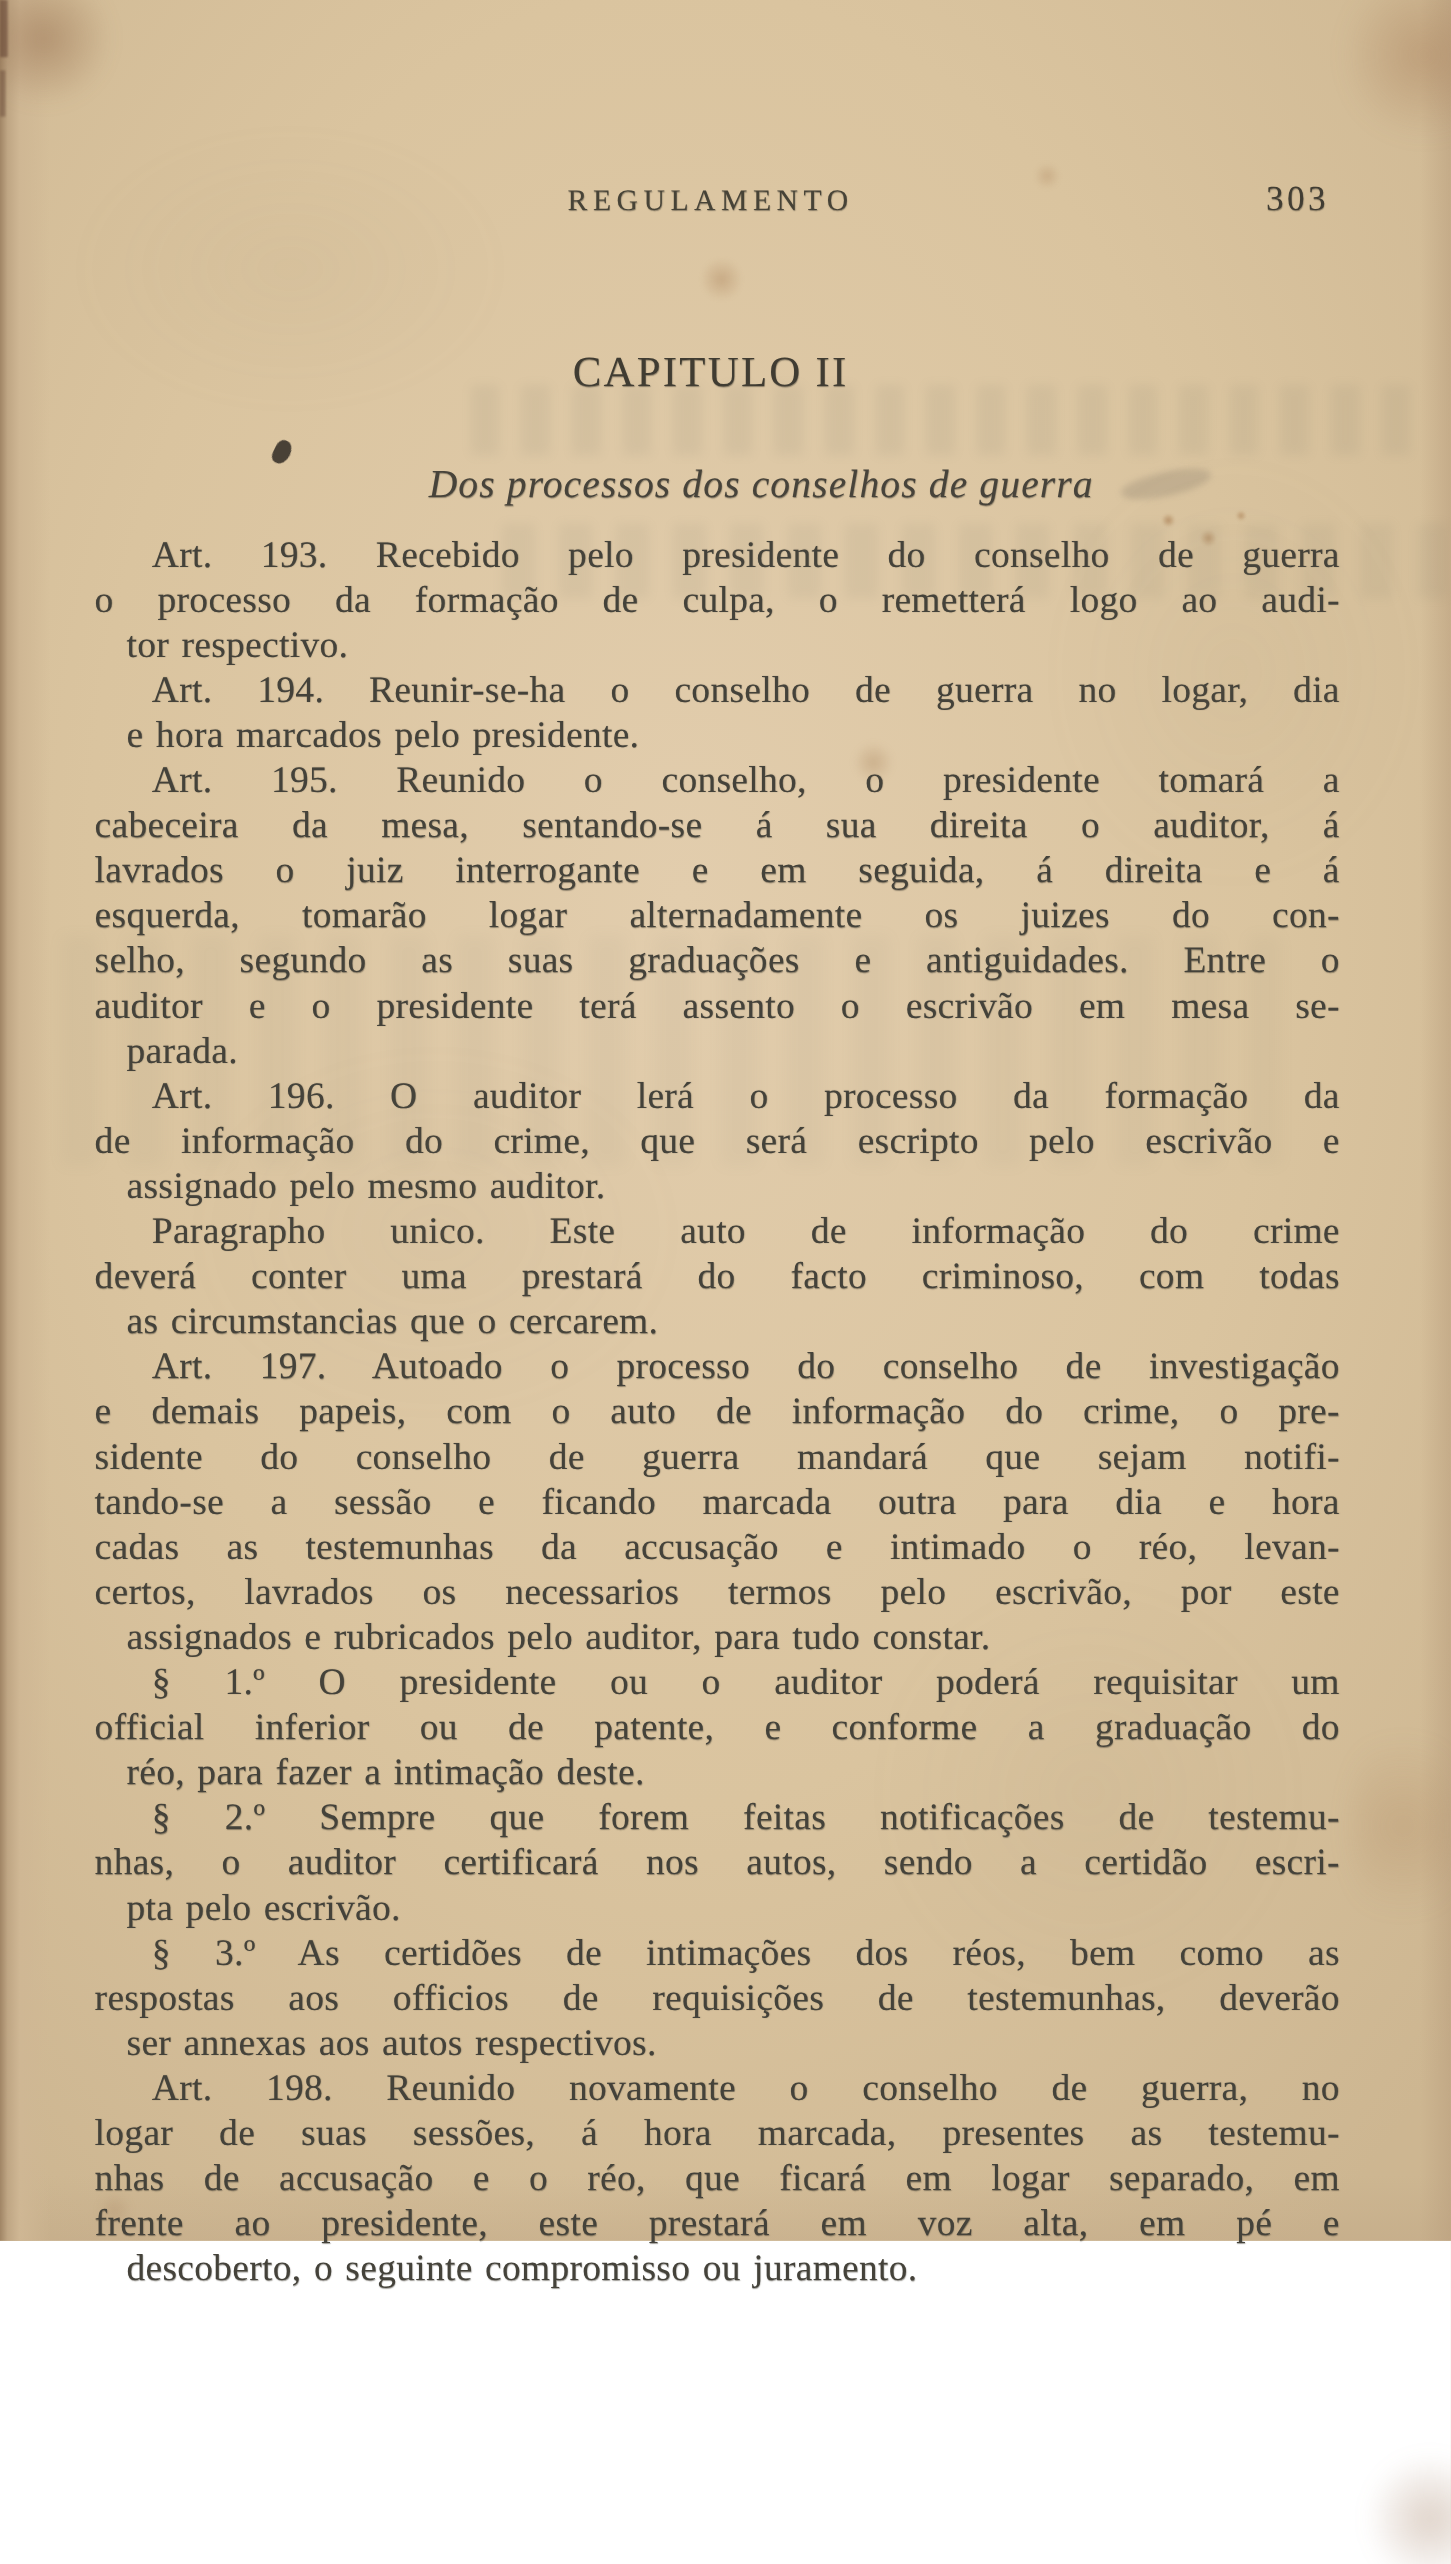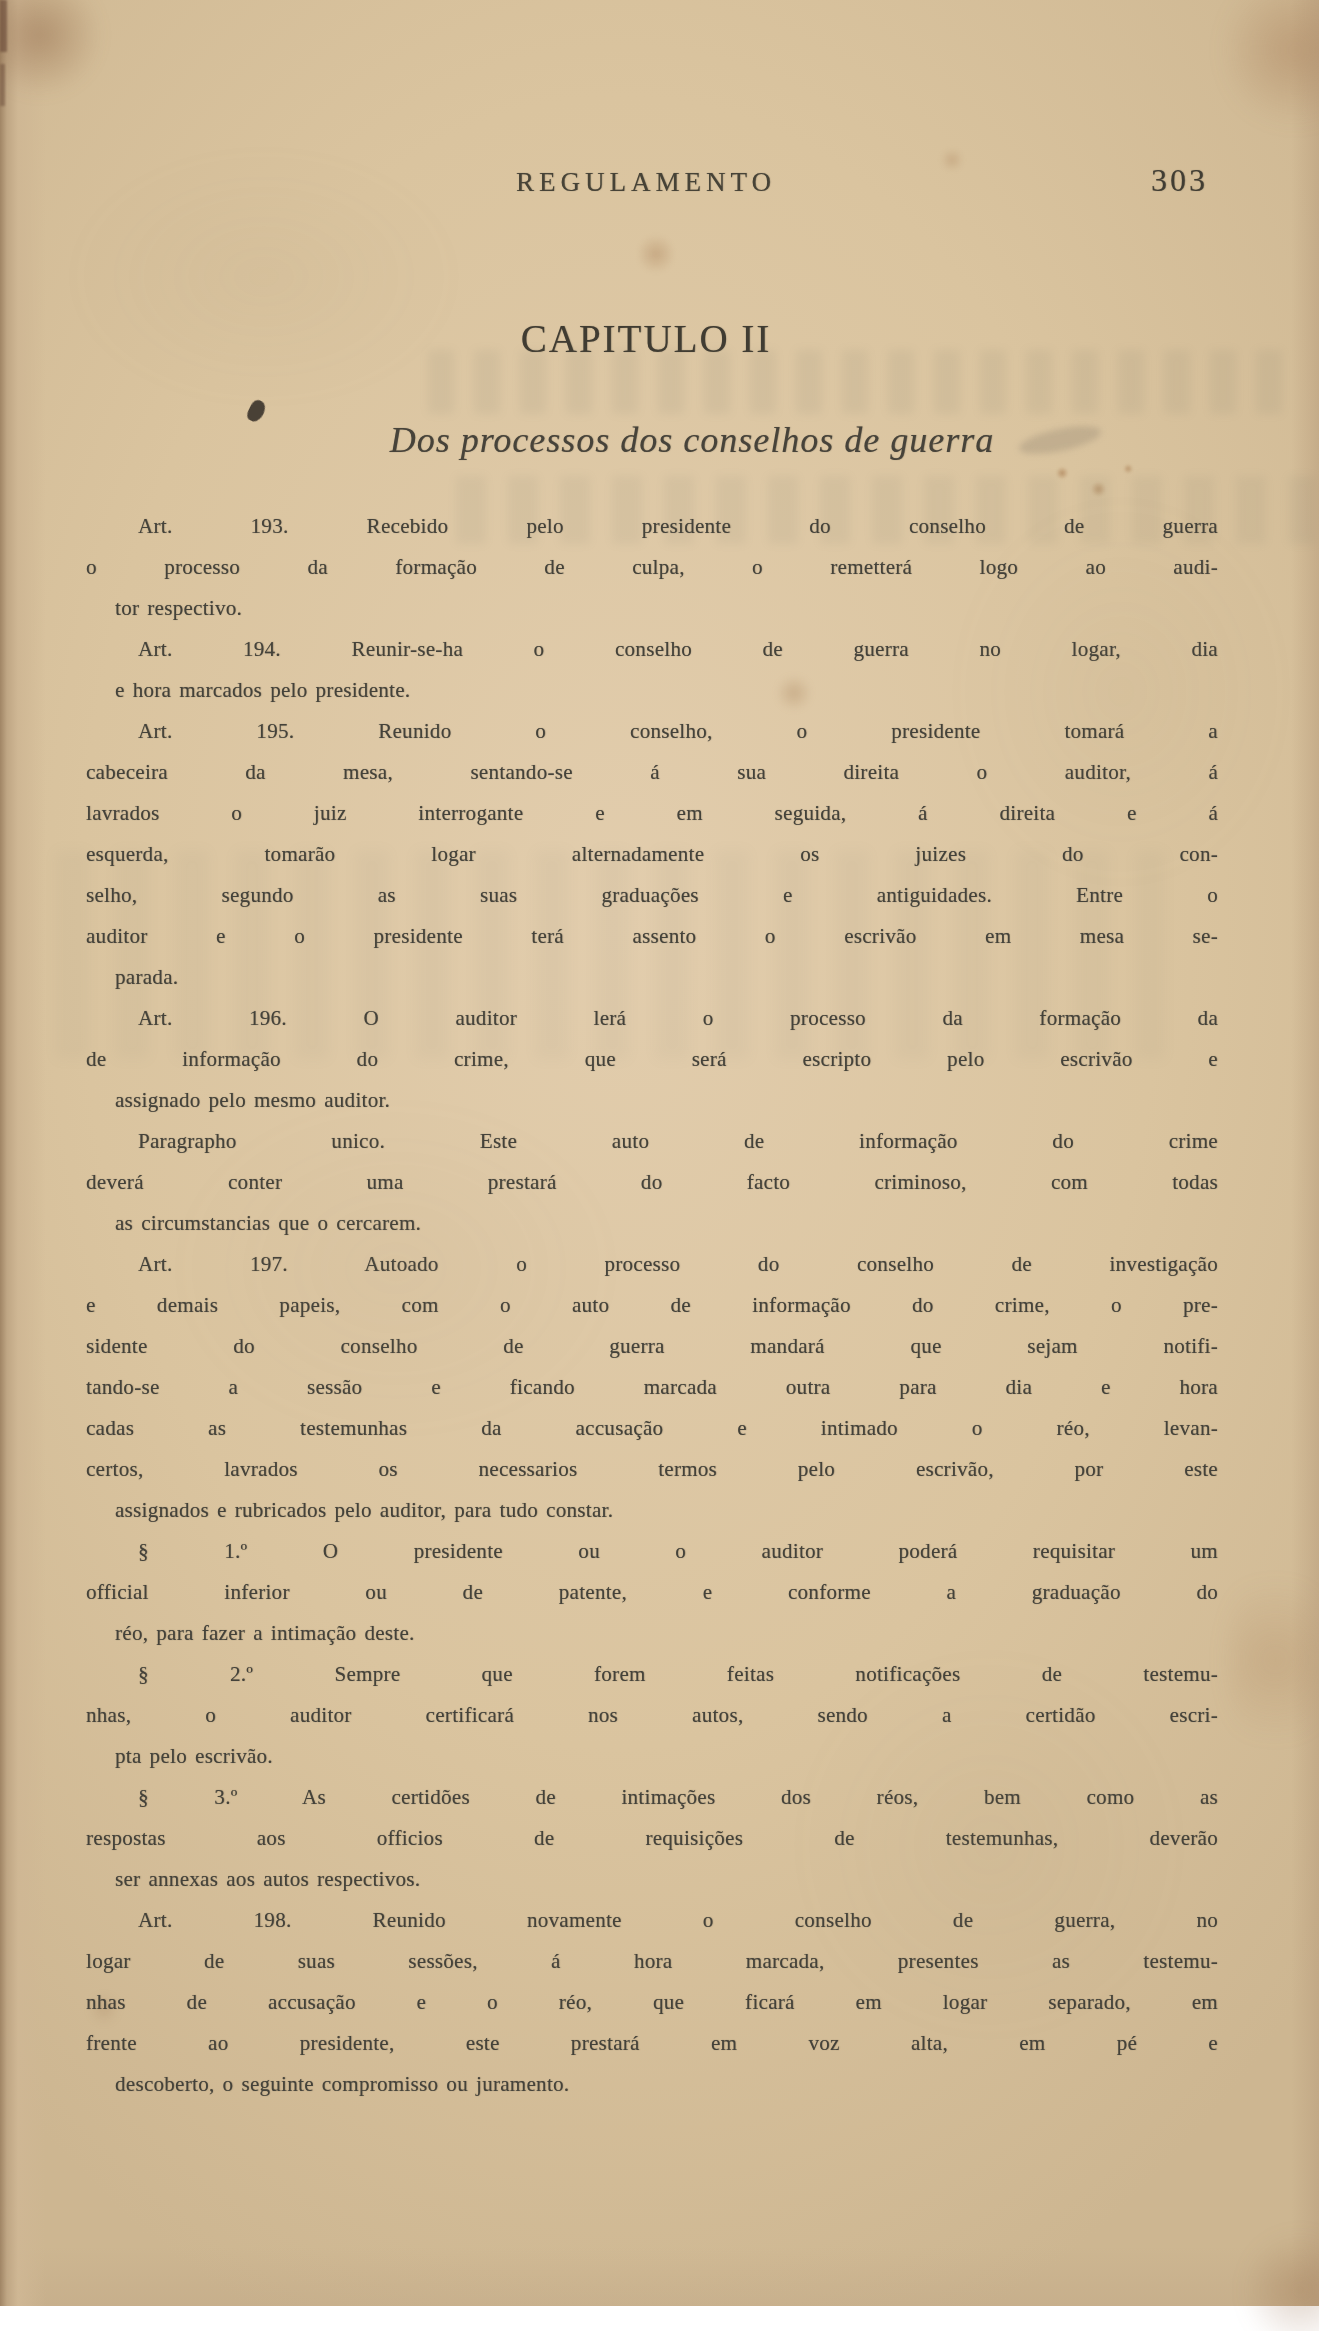--- a/index.html
+++ b/index.html
@@ -1,21 +1,21 @@
 <!DOCTYPE html>
 <html><head>
 <meta charset="utf-8">
 <style>
   html, body { margin: 0; padding: 0; }
   body {
     width: 1319px; height: 2331px; overflow: hidden;
     font-family: "Liberation Serif", "DejaVu Serif", serif;
   }
   #page {
-    position: relative; width: 1319px; height: 2306px;
+    position: relative; width: 1319px; height: 2037px;
     background:
       linear-gradient(90deg, #a08565 0px, #bfa684 7px, #cfb794 18px, rgba(207,183,148,0) 46px),
       linear-gradient(270deg, rgba(185,158,125,0.55) 0px, rgba(185,158,125,0) 28px),
       linear-gradient(0deg, rgba(190,165,132,0.4) 0px, rgba(190,165,132,0) 60px),
       radial-gradient(ellipse 980px 1500px at 47% 40%, #e2cdad 0%, #dac49f 55%, #cdb691 100%);
     background-color: #d6c09e;
     color: #44423a;
   }
   .ink { text-shadow: 0.4px 0.4px 1px rgba(58,54,44,0.5); }
 
@@ -30,22 +30,22 @@
   .chapter-title {
     position: absolute; top: 316px; left: 0; width: 1292px;
     text-align: center; font-size: 39px; letter-spacing: 2px; color: #403c32;
   }
   .section-subtitle {
     position: absolute; top: 419px; left: 0; width: 1296px;
     text-align: center; font-style: italic; font-size: 36px;
     letter-spacing: 1px; color: #47433a; padding-left: 44px;
   }
   .body-text {
-    position: absolute; top: 506px; left: 86px; width: 1132px;
-    font-size: 21px; line-height: 41px; z-index: 3;
+    position: absolute; top: 484px; left: 86px; width: 1132px;
+    font-size: 34px; line-height: 41px; z-index: 3;
   }
   .paragraph { margin: 0; }
   .line {
     height: 41px; text-align: justify; text-align-last: justify;
     word-spacing: 2.5px; letter-spacing: 0.3px; overflow: visible;
   }
   .line.last { text-align-last: left; margin-left: 29px; }
   .line.indent { text-indent: 52px; }
 
   

